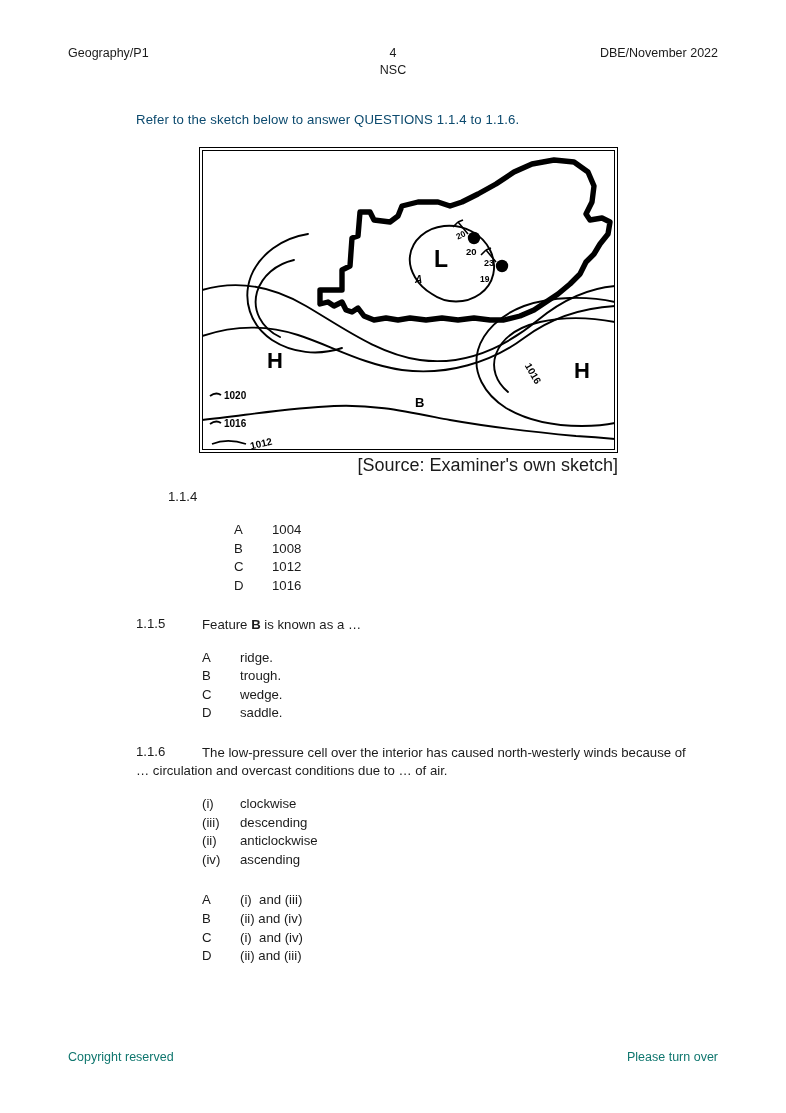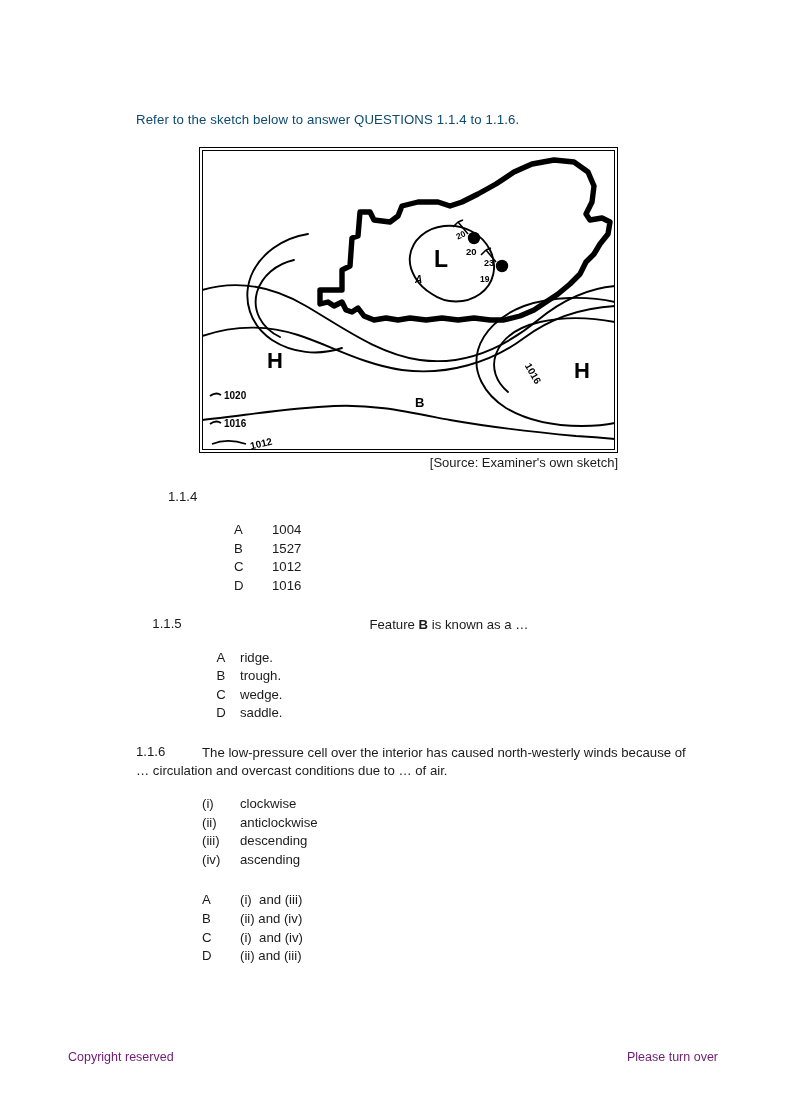--- a/index.html
+++ b/index.html
@@ -101,21 +101,21 @@
     width: 413px;
     height: 300px;
     display: block;
   }
   .source-caption {
     position: absolute;
     left: 0;
     top: 308px;
     width: 419px;
     text-align: right;
-    font-size: 13px;
+    font-size: 18px;
     color: #1b1b1b;
     white-space: nowrap;
   }
 
   
   .q-block {
     position: absolute;
     left: 136px;
     width: 560px;
     font-size: 13.2px;
@@ -188,38 +188,44 @@
   }
 
   
   .footer {
     position: absolute;
     left: 68px;
     width: 650px;
     top: 1050px;
     height: 18px;
     font-size: 12.5px;
-    color: #701a75;
+    color: #0f766e;
   }
   .footer-left {
     position: absolute;
     left: 0;
     top: 0;
   }
   .footer-right {
     position: absolute;
     right: 0;
     top: 0;
   }
 </style>
 </head>
 <body>
 
 <div class="page">
 
+  <div class="runhead">
+    <span class="runhead-left">Geography/P1</span>
+    <span class="runhead-center">4</span>
+    <span class="runhead-center2">NSC</span>
+    <span class="runhead-right">DBE/November 2022</span>
+  </div>
 
   <div class="instruction">Refer to the sketch below to answer QUESTIONS 1.1.4 to 1.1.6.</div>
 
   <div class="figure">
     <div class="figure-frame"></div>
 
     <svg class="sketch-svg" viewBox="0 0 413 300">
 
       <g fill="none" stroke="#000" stroke-width="1.9" stroke-linecap="round" stroke-linejoin="round">
 
@@ -295,34 +301,34 @@
     <div class="q-head">
       <span class="q-num">1.1.4</span>
     </div>
     <div class="options">
       <div class="opt-row">
         <span class="opt-key">A</span>
         <span class="opt-text">1004</span>
       </div>
       <div class="opt-row">
         <span class="opt-key">B</span>
-        <span class="opt-text">1527</span>
+        <span class="opt-text">1008</span>
       </div>
       <div class="opt-row">
         <span class="opt-key">C</span>
         <span class="opt-text">1012</span>
       </div>
       <div class="opt-row">
         <span class="opt-key">D</span>
         <span class="opt-text">1016</span>
       </div>
     </div>
   </div>
 
-  <div class="q-block" style="top:616px;text-align:center;">
+  <div class="q-block" style="top:616px;">
     <div class="q-head">
       <span class="q-num">1.1.5</span>
       <span class="q-stem"><span>Feature </span><b class="letterbold">B</b><span> is known as a …</span></span>
     </div>
     <div class="options">
       <div class="opt-row">
         <span class="opt-key">A</span>
         <span class="opt-text">ridge.</span>
       </div>
       <div class="opt-row">
@@ -345,26 +351,26 @@
       <span class="q-num">1.1.6</span>
       <span class="q-stem justify">The low-pressure cell over the interior has caused north-westerly winds because of … circulation and overcast conditions due to … of air.</span>
     </div>
 
     <div class="roman-list">
       <div class="roman-row">
         <span class="roman-key">(i)</span>
         <span class="roman-text">clockwise</span>
       </div>
       <div class="roman-row">
+        <span class="roman-key">(iii)</span>
+        <span class="roman-text">descending</span>
+      </div>
+      <div class="roman-row">
         <span class="roman-key">(ii)</span>
         <span class="roman-text">anticlockwise</span>
-      </div>
-      <div class="roman-row">
-        <span class="roman-key">(iii)</span>
-        <span class="roman-text">descending</span>
       </div>
       <div class="roman-row">
         <span class="roman-key">(iv)</span>
         <span class="roman-text">ascending</span>
       </div>
     </div>
 
     <div class="options" style="margin-top:22px;">
       <div class="opt-row">
         <span class="opt-key">A</span>

